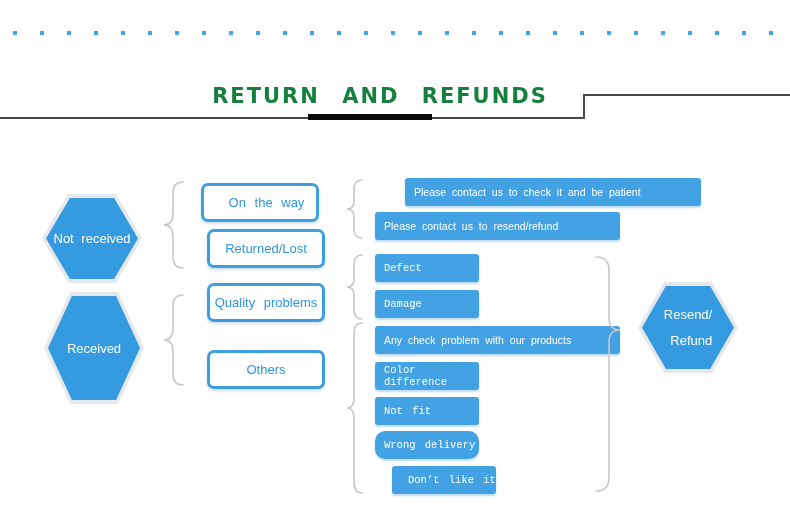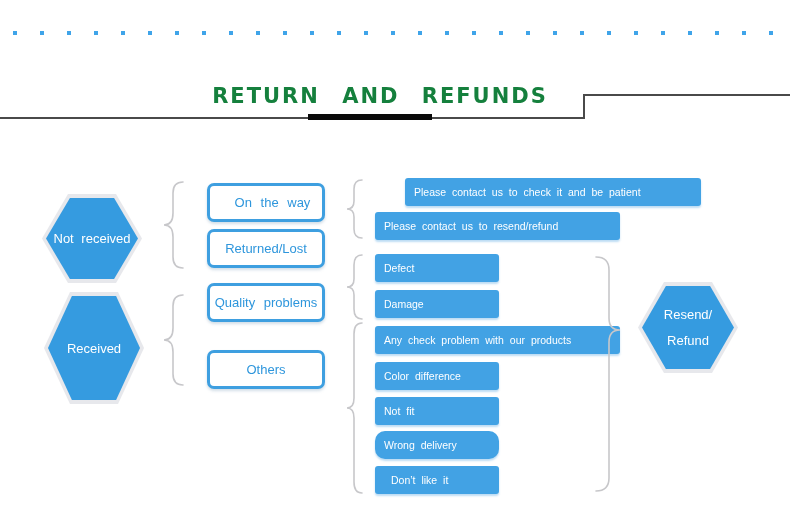--- a/index.html
+++ b/index.html
@@ -31,40 +31,40 @@
     background:#E7E8EC;
     filter:drop-shadow(0 2px 2px rgba(0,0,0,0.10));
   }
   .hex-inner{
     position:absolute;left:4px;top:4px;right:4px;bottom:4px;
     clip-path:polygon(26% 0%,74% 0%,100% 50%,74% 100%,26% 100%,0% 50%);
     background:#359BE0;
     display:flex;align-items:center;justify-content:center;
     color:#fff;font-size:13px;word-spacing:4px;text-align:center;
   }
-  .hex-inner .two-line{line-height:1.95;text-align:center;}
+  .hex-inner .two-line{line-height:1.95;text-align:right;}
 
   
   .cat-box{
     width:118px;height:39px;box-sizing:border-box;
     background:#fff;border:3px solid #3E9FE0;border-radius:7px;
     display:flex;align-items:center;justify-content:center;
     color:#2E96DC;font-size:13px;word-spacing:5px;
     box-shadow:0 2px 3px rgba(130,160,185,0.35);
   }
 
   
   .bar{
     height:28px;box-sizing:border-box;border-radius:3px;
     background:#42A2E4;color:#fff;
     display:flex;align-items:center;
     padding-left:9px;font-size:10.5px;word-spacing:3px;
     box-shadow:0 2px 2px rgba(110,180,230,0.45);
   }
-  .bar-s{width:124px;}
+  .bar-s{width:104px;font-family:Liberation Mono, monospace;}
   .bar-m{width:245px;}
   .bar-w{width:296px;margin-left:30px;}
 
   .brace-svg{overflow:visible;}
   .brace-svg path{fill:none;stroke:#C7C7CA;stroke-width:1.6;stroke-linecap:round;}
 </style>
 </head>
 <body>
 
 <div class="abs dotted-line"></div>
@@ -82,21 +82,21 @@
   <div class="hex-inner">Received</div>
 </div>
 
 <svg class="abs brace-svg" style="left:163px;top:181px;" width="22" height="88">
   <path d="M20,1 Q10,1 10,12 L10,32 Q10,44 1,44 Q10,44 10,56 L10,76 Q10,87 20,87"></path>
 </svg>
 <svg class="abs brace-svg" style="left:163px;top:294px;" width="22" height="92">
   <path d="M20,1 Q10,1 10,12 L10,34 Q10,46 1,46 Q10,46 10,58 L10,80 Q10,91 20,91"></path>
 </svg>
 
-<div class="abs cat-box" style="left:207px;top:183px;padding-left:13px;">
+<div class="abs cat-box" style="left:201px;top:183px;padding-left:13px;">
   <span>On the way</span>
 </div>
 <div class="abs cat-box" style="left:207px;top:229px;">
   <span>Returned/Lost</span>
 </div>
 <div class="abs cat-box" style="left:207px;top:283px;">
   <span>Quality problems</span>
 </div>
 <div class="abs cat-box" style="left:207px;top:350px;">
   <span>Others</span>
@@ -129,21 +129,21 @@
 </div>
 <div class="abs bar bar-s" style="left:375px;top:362px;">
   <span>Color difference</span>
 </div>
 <div class="abs bar bar-s" style="left:375px;top:397px;">
   <span>Not fit</span>
 </div>
 <div class="abs bar bar-s" style="left:375px;top:431px;border-radius:10px;">
   <span>Wrong delivery</span>
 </div>
-<div class="abs bar bar-s" style="left:375px;top:466px;padding-left:16px;">
+<div class="abs bar bar-s" style="left:392px;top:466px;padding-left:16px;">
   <span>Don’t like it</span>
 </div>
 
 <svg class="abs brace-svg" style="left:595px;top:256px;" width="26" height="236">
   <path d="M1,1 Q14,1 14,14 L14,62 Q14,74 25,74 Q14,74 14,86 L14,222 Q14,235 1,235"></path>
 </svg>
 
 <div class="abs hex-outer" style="left:638px;top:282px;width:100px;height:91px;">
   <div class="hex-inner">
     <div class="two-line">

